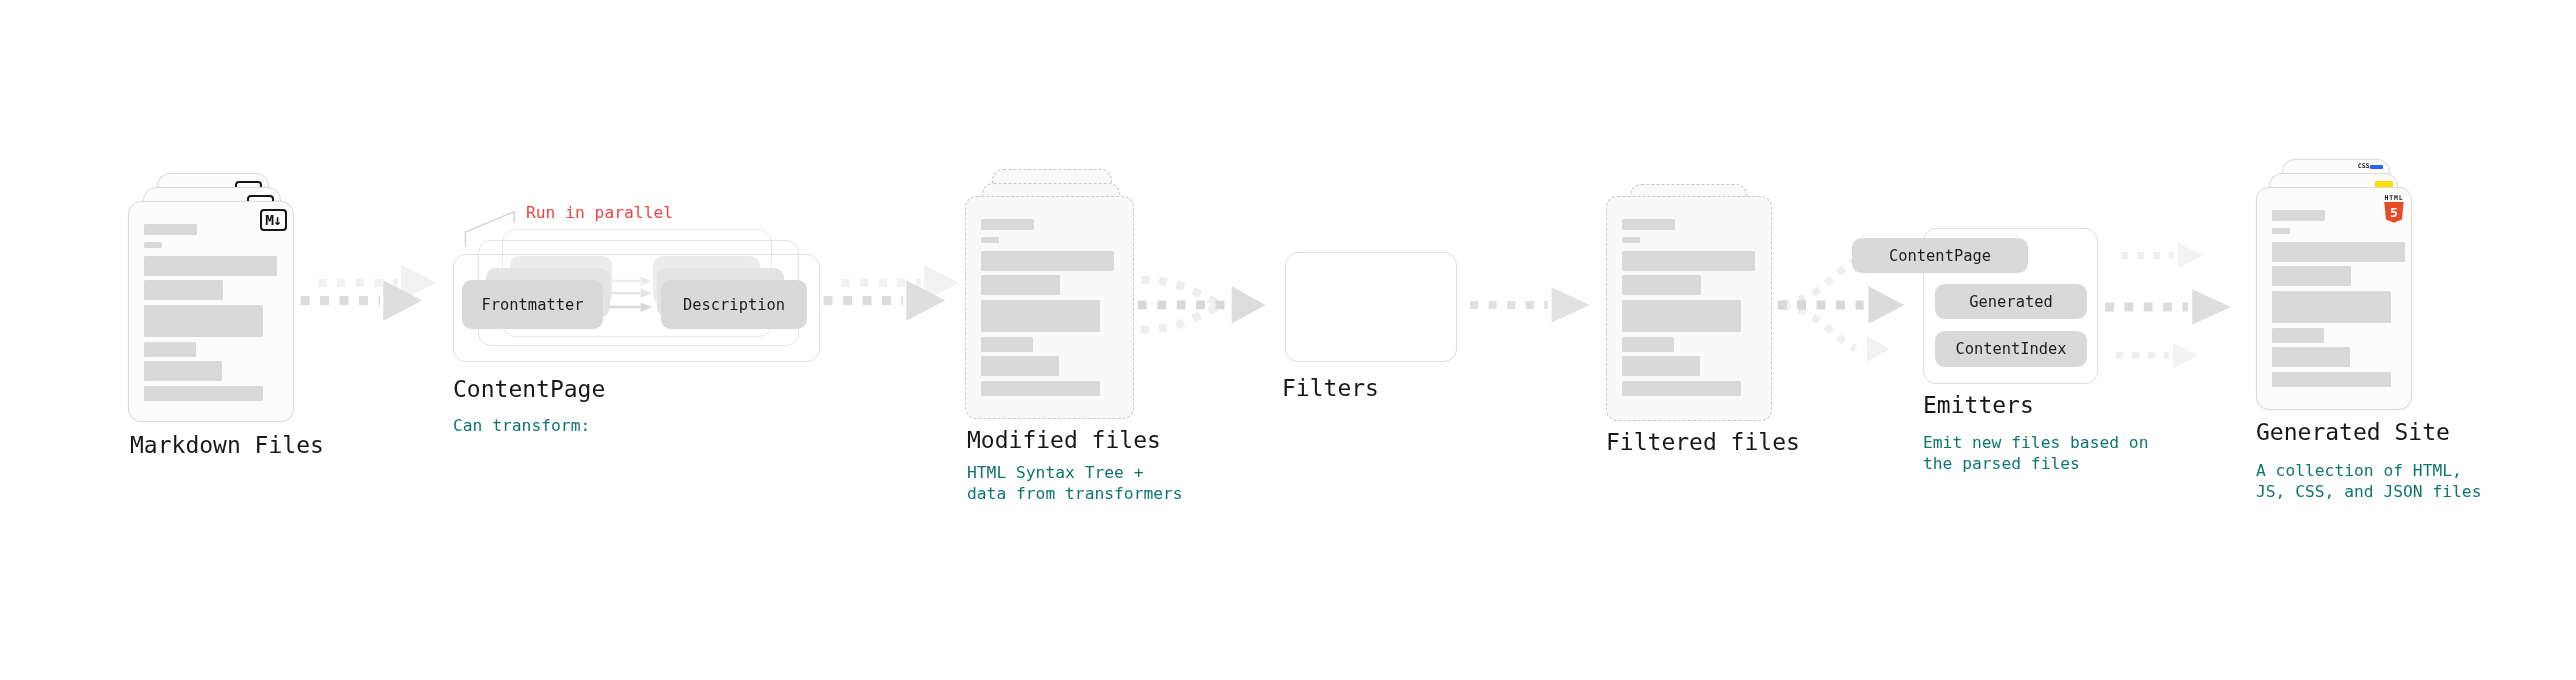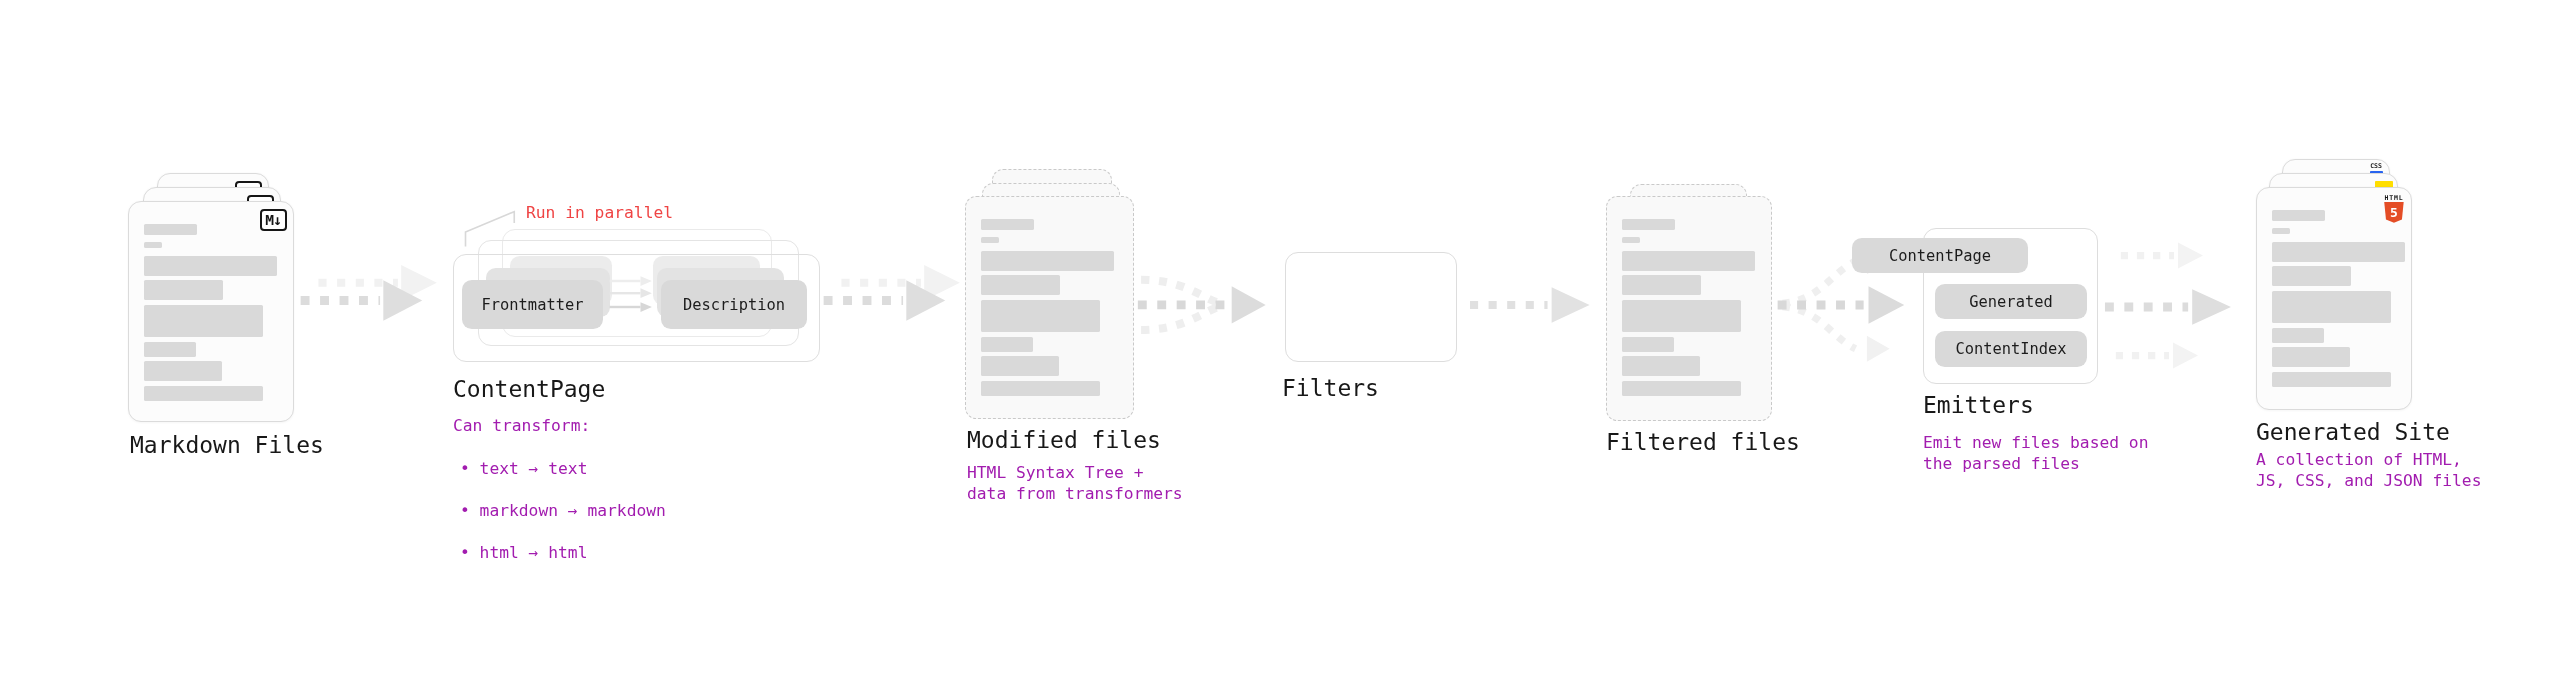--- a/index.html
+++ b/index.html
@@ -11,33 +11,33 @@
   .doc{position:absolute;background:#fcfcfc;border:1.6px solid #dbdbdb;border-radius:13px;
        box-shadow:0 0.8px 2.4px rgba(0,0,0,0.04);}
   .doc.dashed{background:#f9f9f9;border:1.6px dashed #c9c9c9;border-radius:11.4px;box-shadow:none;}
   .bar{position:absolute;background:#d9d9d9;border-radius:1.6px;}
   
   .md-badge{position:absolute;right:6.5px;top:6.5px;border:2.4px solid #161616;border-radius:4.1px;
     background:#ffffff;color:#161616;font-weight:bold;font-size:14.6px;line-height:18px;
     padding:0 3.3px;letter-spacing:-0.8px;}
   
   .sec-label{position:absolute;font-size:23px;color:#181818;white-space:nowrap;}
-  .sec-desc{position:absolute;font-size:16.3px;line-height:21px;color:#a21caf;white-space:pre-line;}
+  .sec-desc{position:absolute;font-size:16.3px;line-height:21px;color:#0f766e;white-space:pre-line;}
   .note{position:absolute;font-size:16.3px;color:#ef4444;white-space:nowrap;}
   
   .card{position:absolute;border:1.6px solid #dedede;border-radius:13px;background:transparent;}
   .card.c2{border-color:#e4e4e4;}
   .card.c3{border-color:#eaeaea;}
   .pill{position:absolute;background:#d9d9d9;border-radius:9.8px;display:flex;align-items:center;
     justify-content:center;font-size:15.4px;color:#1c1c1c;white-space:nowrap;}
   .pill.g1{background:#e3e3e3;}
   .pill.g2{background:#ececec;}
   .panel{position:absolute;background:#ffffff;border:1.6px solid #dddddd;border-radius:13px;}
   
-  .css-badge{position:absolute;display:flex;flex-direction:column;align-items:center;text-align:right;}
+  .css-badge{position:absolute;display:flex;flex-direction:row;align-items:center;text-align:right;}
   .css-badge b{font-size:6.5px;line-height:6.5px;font-weight:bold;color:#222222;letter-spacing:0;}
   .css-bar{display:block;width:13px;height:3.3px;margin-top:0.8px;border-radius:0.8px;}
   .js-badge{position:absolute;width:18px;height:8.1px;border-radius:0.8px;}
   .html5{position:absolute;display:flex;flex-direction:column;align-items:center;}
   .html5 b{font-size:6.5px;line-height:7.3px;font-weight:bold;color:#161616;letter-spacing:0.8px;}
   .html5 .shield{width:19.5px;height:21px;display:flex;align-items:center;justify-content:center;
     clip-path:polygon(0 0,100% 0,91% 84%,50% 100%,9% 84%);}
   .html5 .shield span{color:#ffffff;font-size:13px;font-weight:bold;line-height:13px;}
   svg{position:absolute;overflow:visible;}
 </style>
@@ -95,25 +95,20 @@
     <line x1="2" y1="12" x2="40" y2="12" stroke="#ededed" stroke-width="3"></line>
     <polygon points="40,6 54,12 40,18" fill="#ededed"></polygon>
     <line x1="2" y1="27" x2="40" y2="27" stroke="#e6e6e6" stroke-width="3"></line>
     <polygon points="40,21 54,27 40,33" fill="#e6e6e6"></polygon>
     <line x1="2" y1="44" x2="40" y2="44" stroke="#d7d7d7" stroke-width="3"></line>
     <polygon points="40,38 54,44 40,50" fill="#d7d7d7"></polygon>
   </svg>
 
   <div class="sec-label" style="left:453px;top:376px">ContentPage</div>
   <div class="sec-desc" style="left:453px;top:415px">Can transform:</div>
-  <div class="sec-desc" style="left:460px;top:437px">
-    <div>• text → text</div>
-    <div>• markdown → markdown</div>
-    <div>• html → html</div>
-  </div>
 
   <svg style="left:822px;top:260px" width="150" height="69" viewBox="0 0 185 85">
     <g transform="translate(22,-22)">
       <line x1="2" y1="50" x2="100" y2="50" stroke="#f1f1f1" stroke-width="10" stroke-dasharray="10 13"></line>
       <polygon points="104,28 148,50 104,72" fill="#f2f2f2"></polygon>
     </g>
     <line x1="2" y1="50" x2="100" y2="50" stroke="#dcdcdc" stroke-width="11" stroke-dasharray="11 13"></line>
     <polygon points="104,25 152,50 104,75" fill="#dedede"></polygon>
   </svg>
 
@@ -210,17 +205,17 @@
   <div class="bar" style="left: 14.6px; top: 22px; width: 53px; height: 11.4px; background: rgb(217, 217, 217);"></div>
       <div class="bar" style="left: 14.6px; top: 40px; width: 18.7px; height: 5.7px; background: rgb(217, 217, 217);"></div>
       <div class="bar" style="left: 14.6px; top: 54px; width: 133px; height: 19.5px; background: rgb(217, 217, 217);"></div>
       <div class="bar" style="left: 14.6px; top: 78px; width: 79px; height: 19.5px; background: rgb(217, 217, 217);"></div>
       <div class="bar" style="left: 14.6px; top: 103px; width: 119px; height: 32px; background: rgb(217, 217, 217);"></div>
       <div class="bar" style="left: 14.6px; top: 140px; width: 52px; height: 15.4px; background: rgb(217, 217, 217);"></div>
       <div class="bar" style="left: 14.6px; top: 159px; width: 78px; height: 19.5px; background: rgb(217, 217, 217);"></div>
       <div class="bar" style="left: 14.6px; top: 184px; width: 119px; height: 14.6px; background: rgb(217, 217, 217);"></div>
     </div>
   <div class="sec-label" style="left:2256px;top:419px">Generated Site</div>
-  <div class="sec-desc" style="left:2256px;top:449px">A collection of HTML,
+  <div class="sec-desc" style="left:2256px;top:460px">A collection of HTML,
 JS, CSS, and JSON files</div>
 
 </div>
 
 
 </body></html>

